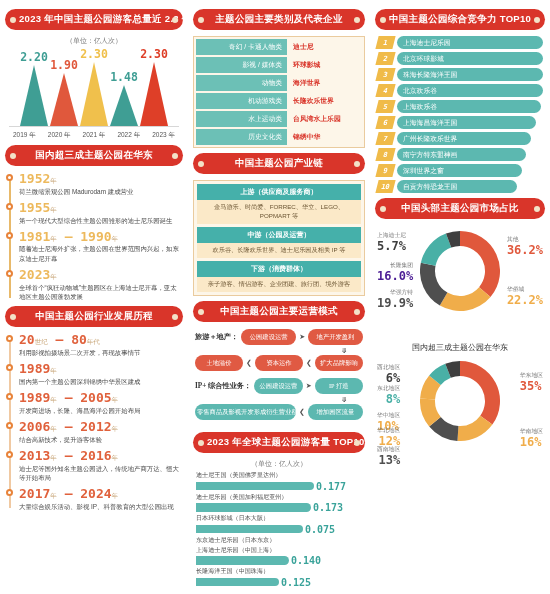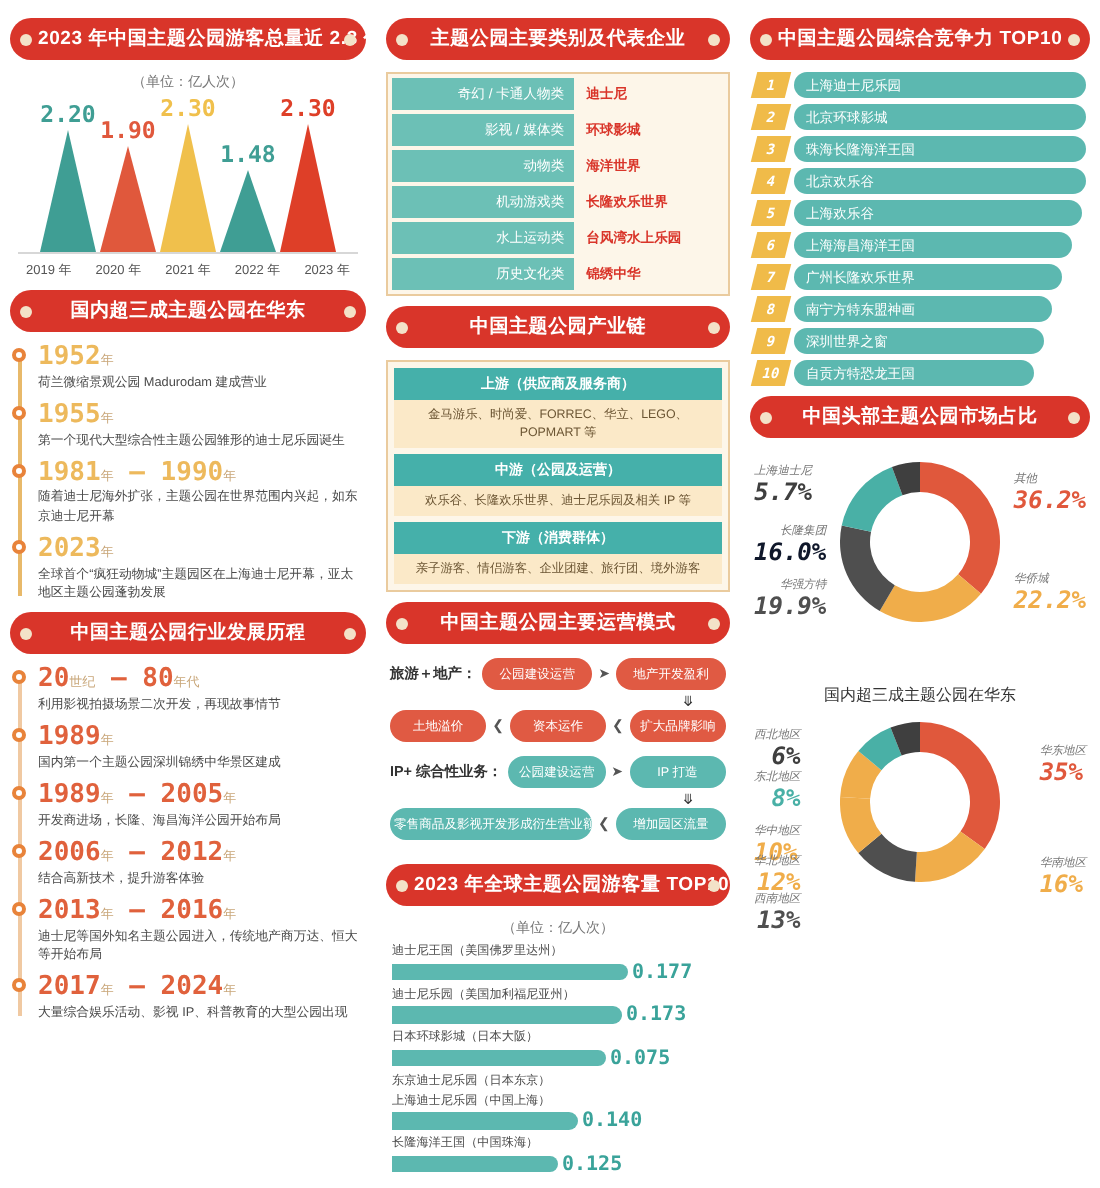--- a/index.html
+++ b/index.html
@@ -97,21 +97,21 @@
     background:#45b0aa; color:#fff; font-size:7px; font-weight:bold;
     text-align:center; padding:3px 2px;
   }
   .chain-body {
     background:#fbe9c8; color:#6b5533; font-size:6.2px;
     text-align:center; padding:3px 2px; margin-bottom:3px;
   }
   .chain-body:last-child { margin-bottom:0; }
 
   
-  .model { padding: 1px 2px 3px 2px; }
+  .model { padding: 1px 2px 3px 2px; font-family: Liberation Serif, serif; }
   .model-row { display:flex; align-items:center; gap:3px; margin-bottom:4px; }
   .model-label { font-size:7.2px; font-weight:bold; color:#333; white-space:nowrap; }
   .pill {
     flex:1; text-align:center; font-size:6.3px; color:#fff;
     padding:3.5px 2px; border-radius:9px; white-space:nowrap; overflow:hidden;
   }
   .pill.red  { background:#e05a43; }
   .pill.teal { background:#5cb8b0; }
   .arrow { font-size:7px; color:#555; }
   .arrow-down-row { display:flex; justify-content:flex-end; padding-right:16px; margin:-2px 0 0 0; }
@@ -133,21 +133,21 @@
     font-weight:bold; display:flex; align-items:center; justify-content:center;
     transform: skewX(-14deg); margin-right:3px; font-family:"DejaVu Sans Mono", monospace;
   }
   .rank-bar {
     flex:1; height:13px; background:#5cb8b0; border-radius:7px;
     display:flex; align-items:center; padding-left:6px;
     font-size:6.8px; color:#fff;
   }
 
   
-  .donut-block { position:relative; height:115px; margin-top:2px;font-style:italic; }
+  .donut-block { position:relative; height:115px; margin-top:2px; }
   .donut { position:absolute; left:50%; top:6px; transform:translateX(-50%); }
   .d-label { position:absolute; font-size:5.8px; color:#777; white-space:nowrap; }
   .d-val { font-size:12px; font-weight:bold; font-family:"DejaVu Sans Mono", monospace; line-height:1; }
   .sub-title { text-align:center; font-size:8px; font-weight:normal; color:#333; margin-top:2px; }
 </style>
 </head>
 <body>
 
 <div class="page">
 
@@ -420,21 +420,21 @@
           <path d="M19.85507193456958 74.55693668771343A40 40 0 0 1 0.8567638269811155 31.76549564920477L15.535477391863196 34.853434780752984A25 25 0 0 0 27.40941995910599 61.59808542982089Z" fill="#4f4f4f"></path>
           <path d="M0.8567638269811155 31.76549564920477A40 40 0 0 1 25.978627192349606 2.538004530072321L31.236641995218502 16.5862528312952A25 25 0 0 0 15.535477391863196 34.853434780752984Z" fill="#49b0a6"></path>
           <path d="M25.978627192349606 2.538004530072321A40 40 0 0 1 39.99999999999996 0L39.99999999999997 15A25 25 0 0 0 31.236641995218502 16.5862528312952Z" fill="#3f3f3f"></path>
         </svg>
         <div class="d-label" style="left: 2px; top: 6px; text-align: right;">
           <div>上海迪士尼</div>
           <div class="d-val" style="color: rgb(63, 63, 63);">5.7%</div>
         </div>
         <div class="d-label" style="left: 2px; top: 36px; text-align: right;">
           <div>长隆集团</div>
-          <div class="d-val" style="color: #0f172a;">16.0%</div>
+          <div class="d-val" style="color: #4c1d95;">16.0%</div>
         </div>
         <div class="d-label" style="left: 2px; top: 63px; text-align: right;">
           <div>华强方特</div>
           <div class="d-val" style="color: rgb(79, 79, 79);">19.9%</div>
         </div>
         <div class="d-label" style="right: 2px; top: 10px; text-align: left;">
           <div>其他</div>
           <div class="d-val" style="color: rgb(224, 88, 60);">36.2%</div>
         </div>
         <div class="d-label" style="right: 2px; top: 60px; text-align: left;">

